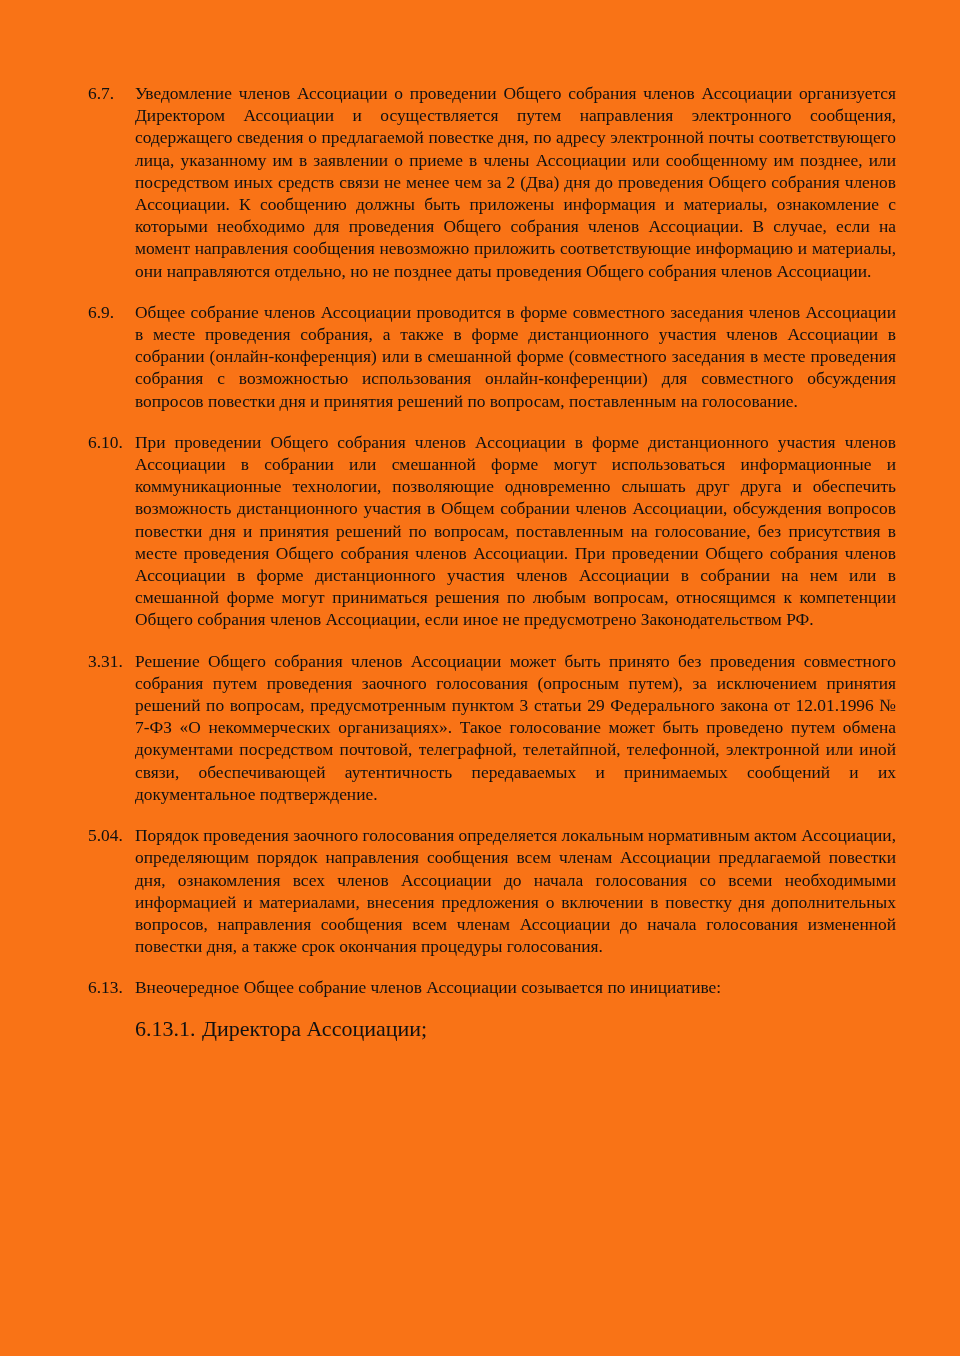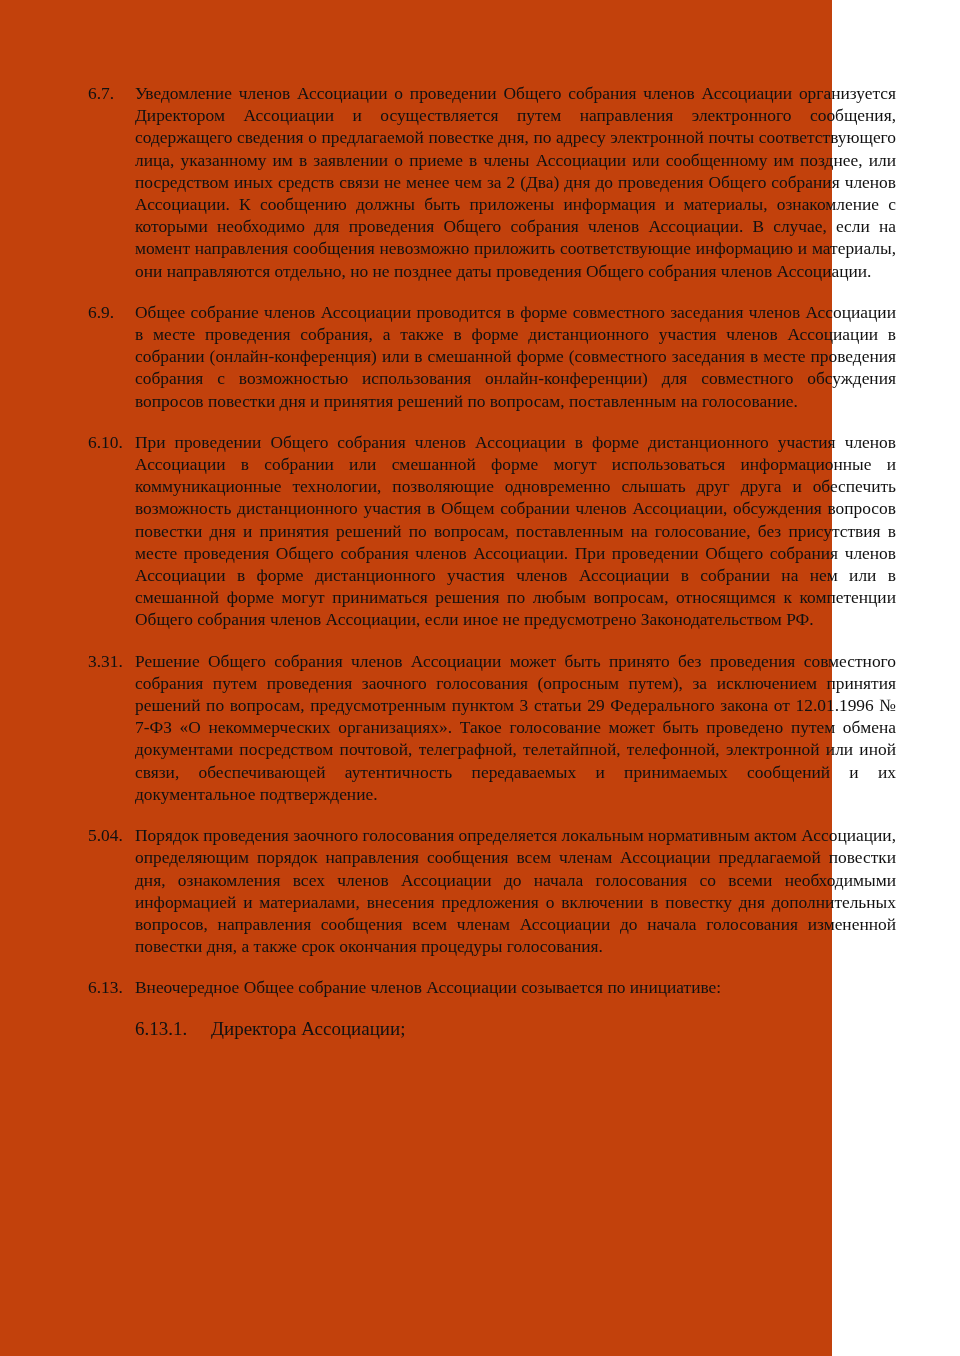--- a/index.html
+++ b/index.html
@@ -7,22 +7,22 @@
       width: 960px;
       height: 1356px;
       position: relative;
       overflow: hidden;
       font-family: "Liberation Serif", "DejaVu Serif", serif;
       color: #111111;
     }
     .page {
       position: absolute;
       left: 0; top: 0;
-      width: 832px; height: 1356px;
-      background: #c2410c;
+      width: 960px; height: 1356px;
+      background: #f97316;
     }
     .content {
       position: absolute;
       left: 88px;
       top: 82px;
       width: 808px;
     }
     .clause {
       display: flex;
       align-items: flex-start;
@@ -35,32 +35,31 @@
       width: 47px;
     }
     .clause .text {
       flex: 1 1 auto;
       text-align: justify;
       text-justify: inter-word;
     }
     .subclause {
       display: flex;
       align-items: flex-start;
-      font-size: 19px;
+      font-size: 22px;
       line-height: 22.2px;
       margin-left: 47px;
       margin-top: 0px;
     }
     .subclause .num {
       flex: 0 0 67px;
       width: 67px;
     }
     .subclause .text {
       flex: 1 1 auto;
-      margin-left: 9px;
     }
     .page-number {
       position: absolute;
       right: 66px;
       top: 1369px;
       font-size: 15px;
       line-height: 18px;
     }
   </style>
 </head>

